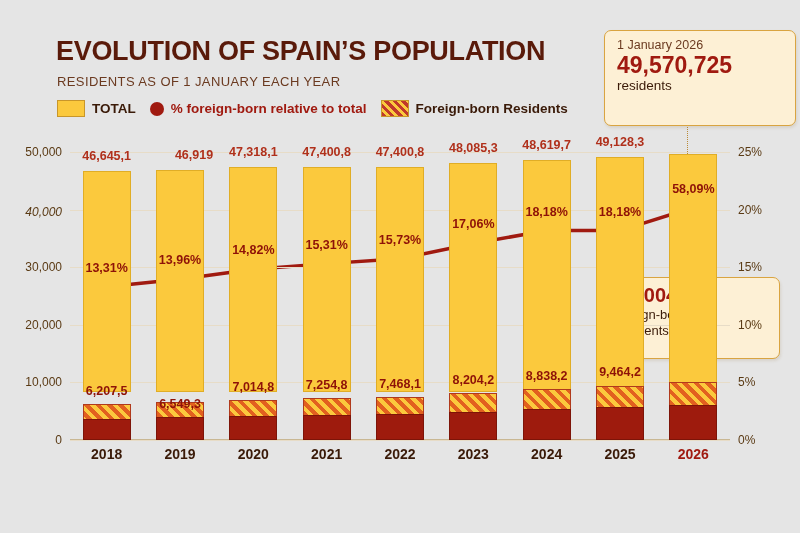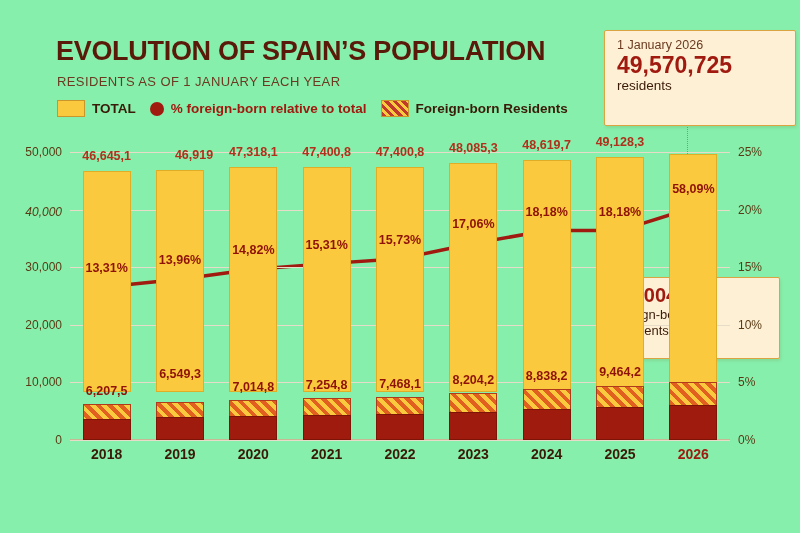--- a/index.html
+++ b/index.html
@@ -5,21 +5,21 @@
   html,body{margin:0;padding:0;}
   body{
     width:800px;height:533px;
     background:#fdf6ec;
     font-family:"Liberation Sans", sans-serif;
     overflow:hidden;
     position:relative;
   }
   .frame{
     position:absolute;left:0;top:0;width:800px;height:533px;
-    background:#86efac;
+    background:#e5e5e5;
   }
   
   .title{
     position:absolute;left:56px;top:36px;
     font-size:27px;font-weight:bold;color:#5a1a0a;
     letter-spacing:-0.3px;
   }
   .subtitle{
     position:absolute;left:57px;top:74px;
     font-size:13px;color:#6b3a20;letter-spacing:0.4px;
@@ -37,21 +37,21 @@
       repeating-linear-gradient(45deg,#c0392b 0 3px,#fbc93d 3px 6px);
   }
   .dot{width:14px;height:14px;border-radius:50%;background:#a01a10;}
   .legend-label{font-size:13.5px;color:#3a1a08;font-weight:bold;}
   .legend-label.red{color:#a01a10;}
   
   .callout{
     position:absolute;
     background:#fdf0d5;
     border:1px solid #d9a441;
-    border-radius:2px;
+    border-radius:7px;
     box-shadow:1px 2px 3px rgba(120,80,20,0.12);
     text-align:left;
   }
   #callout-top{left:604px;top:30px;width:166px;height:80px;padding:7px 12px;}
   #callout-top .c-date{font-size:12.5px;color:#6b3a20;}
   #callout-top .c-big{font-size:23px;font-weight:bold;color:#a01a10;line-height:1.1;margin-top:1px;}
   #callout-top .c-sub{font-size:13.5px;color:#3a1a08;}
   #callout-mid{left:604px;top:277px;width:152px;height:68px;padding:6px 11px;}
   #callout-mid .c-big{font-size:20px;font-weight:bold;color:#a01a10;line-height:1.15;}
   #callout-mid .c-sub{font-size:13px;color:#3a1a08;line-height:1.2;}
@@ -181,21 +181,21 @@
       <div class="bar-foreign" style="left: 12.6667px; height: 35.7552px; bottom: 0px;"></div>
       <div class="bar-foreign-solid" style="left: 12.6667px; height: 21.4531px; bottom: 0px;"></div>
       <div class="lbl-total" style="left: 36.6667px; top: -2.67578px;">46,645,1</div>
       <div class="lbl-foreign" style="left: 36.6667px; top: 232.245px;">6,207,5</div>
       <div class="lbl-pct" style="left: 36.6667px; top: 108.669px;">13,31%</div>
       <div class="xlabel" style="left: 36.6667px;">2018</div>
       <div class="bar-total" style="left: 86px; height: 222.253px; bottom: 48px;"></div>
       <div class="bar-foreign" style="left: 86px; height: 37.724px; bottom: 0px;"></div>
       <div class="bar-foreign-solid" style="left: 86px; height: 22.6344px; bottom: 0px;"></div>
       <div class="lbl-total" style="left: 124px; top: -4.25344px;">46,919</div>
-      <div class="lbl-foreign" style="left: 110px; top: 215px;">6,549,3</div>
+      <div class="lbl-foreign" style="left: 110px; top: 245px;">6,549,3</div>
       <div class="lbl-pct" style="left: 110px; top: 101.181px;">13,96%</div>
       <div class="xlabel" style="left: 110px;">2019</div>
       <div class="bar-total" style="left: 159.333px; height: 224.552px; bottom: 48px;"></div>
       <div class="bar-foreign" style="left: 159.333px; height: 40.4052px; bottom: 0px;"></div>
       <div class="bar-foreign-solid" style="left: 159.333px; height: 24.2431px; bottom: 0px;"></div>
       <div class="lbl-total" style="left: 183.333px; top: -6.55226px;">47,318,1</div>
       <div class="lbl-foreign" style="left: 183.333px; top: 227.595px;">7,014,8</div>
       <div class="lbl-pct" style="left: 183.333px; top: 91.2736px;">14,82%</div>
       <div class="xlabel" style="left: 183.333px;">2020</div>
       <div class="bar-total" style="left: 232.667px; height: 225.029px; bottom: 48px;"></div>

